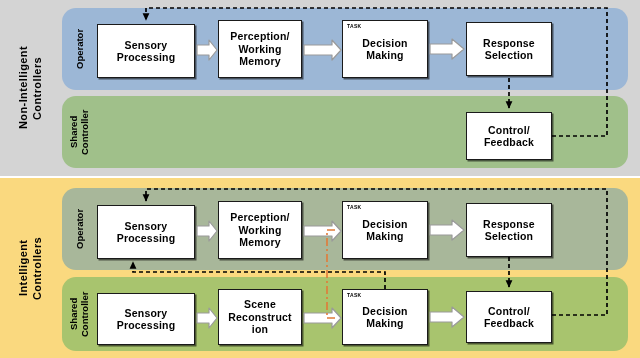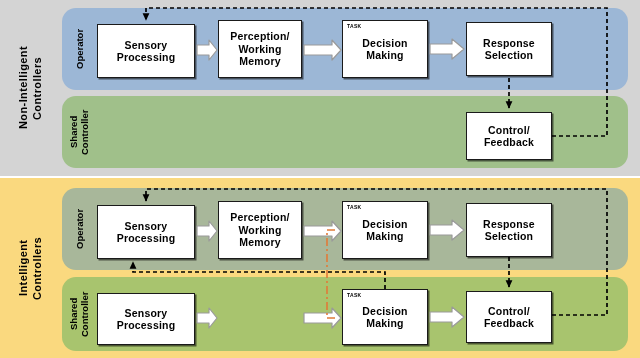--- a/index.html
+++ b/index.html
@@ -162,20 +162,25 @@
   </div>
   <div class="pbox" style="left:466px; top:203px; width:86px; height:54px;">
     <span class="ptext">Response
 Selection</span>
   </div>
 
   <div class="pbox" style="left:97px;  top:293px; width:98px; height:52px;">
     <span class="ptext">Sensory
 Processing</span>
   </div>
+  <div class="pbox" style="left:218px; top:289px; width:84px; height:56px;">
+    <span class="ptext">Scene
+Reconstruct
+ion</span>
+  </div>
   <div class="pbox" style="left:342px; top:289px; width:86px; height:56px;">
     <span class="task-tag">TASK</span>
     <span class="ptext">Decision
 Making</span>
   </div>
   <div class="pbox" style="left:466px; top:291px; width:86px; height:52px;">
     <span class="ptext">Control/
 Feedback</span>
   </div>
 

